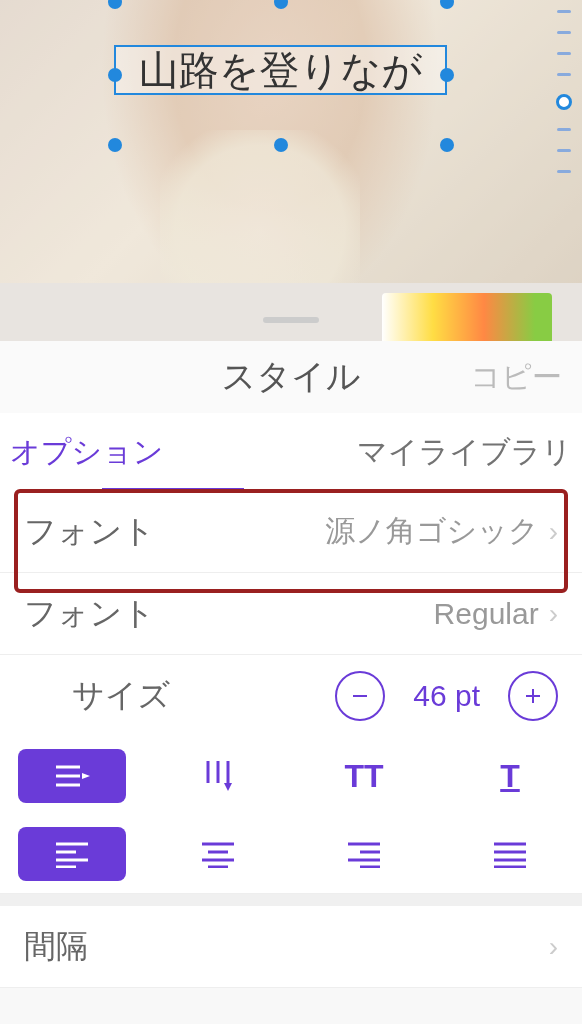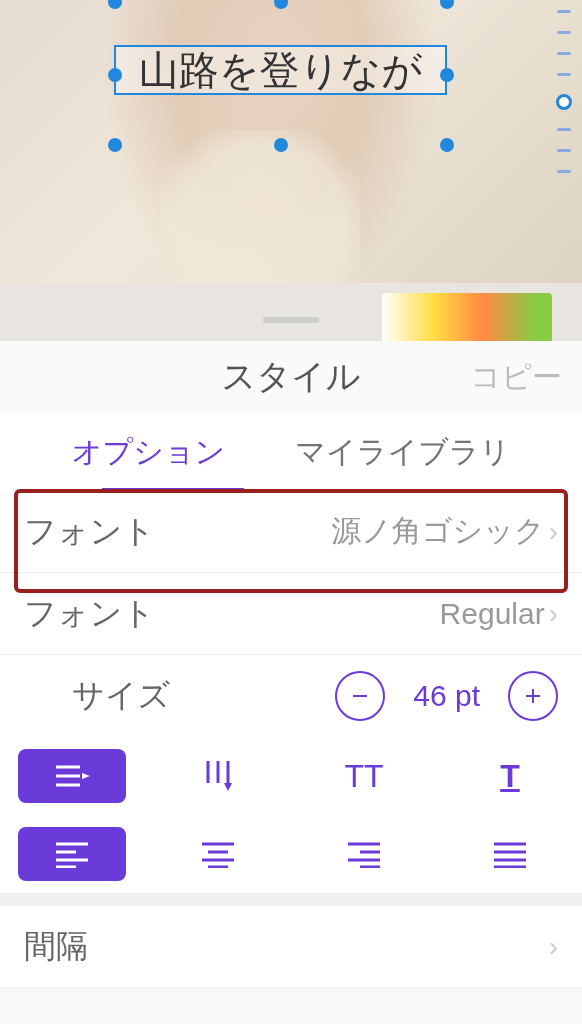--- a/index.html
+++ b/index.html
@@ -131,21 +131,21 @@
     .copy-btn {
       position: absolute;
       right: 20px;
       font-size: 30px;
       color: #bbb;
     }
     .tabs {
       height: 78px;
       display: flex;
       align-items: center;
-      justify-content: center;
+      justify-content: space-between;
       gap: 50px;
       position: relative;
     }
     .tab {
       font-size: 30px;
       color: #737373;
       padding: 8px 10px;
     }
     .tab.active {
       color: #6a3bd8;
@@ -178,21 +178,21 @@
       background: #fff;
     }
     .row-label {
       font-size: 32px;
       color: #666;
       flex: 1;
     }
     .row-value {
       font-size: 30px;
       color: #999;
-      margin-right: 4px;
+      margin-right: 10px;
     }
     .chevron {
       color: #ccc;
       font-size: 28px;
     }
     .stepper-row {
       height: 82px;
       display: flex;
       align-items: center;
       padding: 0 24px;
@@ -329,21 +329,21 @@
     </div>
     <div class="tool-btn">
       <svg width="40" height="34" viewBox="0 0 40 34">
         <line x1="10" y1="2" x2="10" y2="24" stroke="currentColor" stroke-width="3"></line>
         <line x1="20" y1="2" x2="20" y2="24" stroke="currentColor" stroke-width="3"></line>
         <line x1="30" y1="2" x2="30" y2="24" stroke="currentColor" stroke-width="3"></line>
         <path d="M26 24 L30 32 L34 24" fill="currentColor"></path>
       </svg>
     </div>
     <div class="tool-btn">
-      <span style="font-weight:400;">TT</span>
+      <span style="font-weight:700;">TT</span>
     </div>
     <div class="tool-btn">
       <span style="text-decoration:underline; font-weight:600;">T</span>
     </div>
   </div>
 
   <div class="toolbar" style="border-bottom:1px solid #eee;">
     <div class="tool-btn active">
       <svg width="36" height="28" viewBox="0 0 36 28">
         <line x1="2" y1="4" x2="34" y2="4" stroke="currentColor" stroke-width="3"></line>

